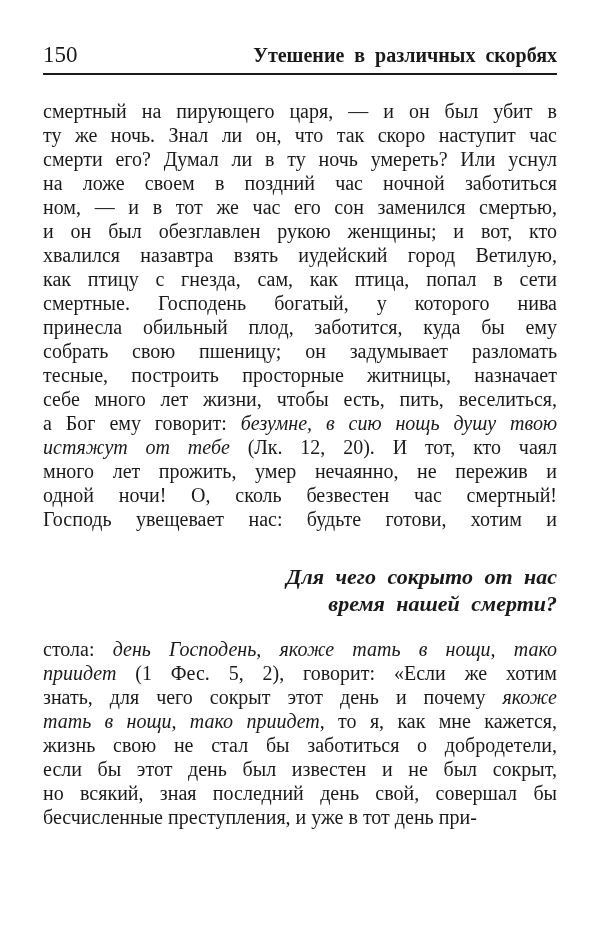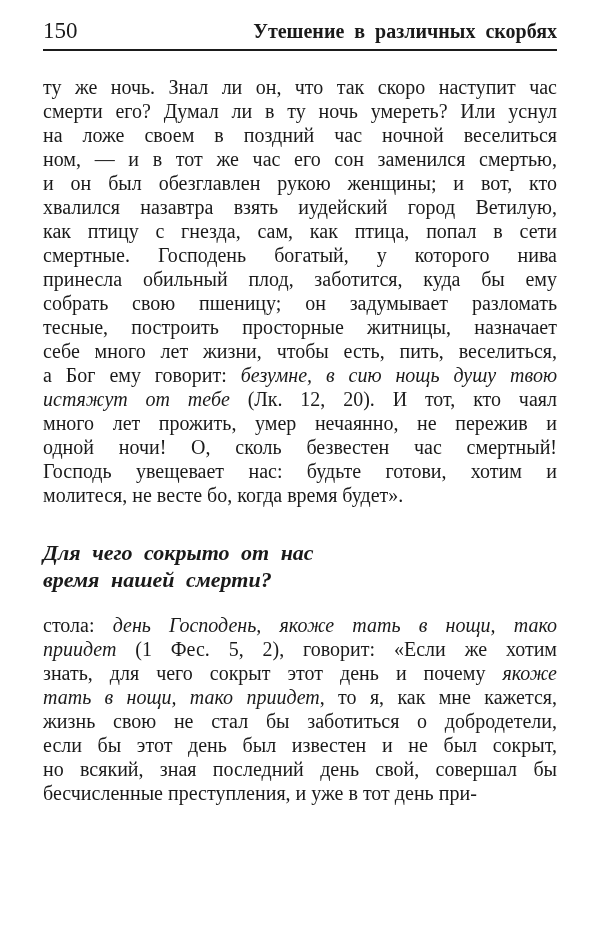--- a/index.html
+++ b/index.html
@@ -6,20 +6,21 @@
   body { background: #ffffff; }
   .page {
     position: relative;
     width: 600px;
     height: 806px;
     background: #ffffff;
     color: #1a1a1a;
     font-family: "Liberation Serif", serif;
     overflow: hidden;
     box-sizing: border-box;
+    margin-top: 24px;
   }
   .header-row {
     display: flex;
     justify-content: space-between;
     align-items: baseline;
     margin: 18px 43px 0 43px;
     padding-bottom: 5px;
   }
   .page-number {
     font-size: 23px;
@@ -47,57 +48,57 @@
     white-space: nowrap;
   }
   .line.last {
     text-align-last: left;
     white-space: normal;
   }
   .line.indent { text-indent: 28px; }
   .it { font-style: italic; }
   .heading {
     margin: 32px 0 20px 0;
-    text-align: left;
+    text-align: right;
     font-weight: bold;
     font-style: italic;
     font-size: 22px;
     line-height: 27px;
     word-spacing: 6px;
   }
 </style>
 </head>
 <body>
 
 <div class="page">
   <div class="header-row">
     <span class="page-number">150</span>
     <span class="running-title">Утешение в различных скорбях</span>
   </div>
   <div class="header-rule"></div>
   <div class="page-body">
       <div class="para">
+        <div class="line"><span>смертный на пирующего царя, — и он был убит в</span></div>
         <div class="line"><span>ту же ночь. Знал ли он, что так скоро наступит час</span></div>
         <div class="line"><span>смерти его? Думал ли в ту ночь умереть? Или уснул</span></div>
-        <div class="line"><span>на ложе своем в поздний час ночной веселиться</span></div>
+        <div class="line"><span>на ложе своем в поздний час ночной заботиться</span></div>
         <div class="line"><span>ном, — и в тот же час его сон заменился смертью,</span></div>
         <div class="line"><span>и он был обезглавлен рукою женщины; и вот, кто</span></div>
         <div class="line"><span>хвалился назавтра взять иудейский город Ветилую,</span></div>
         <div class="line"><span>как птицу с гнезда, сам, как птица, попал в сети</span></div>
         <div class="line"><span>смертные. Господень богатый, у которого нива</span></div>
         <div class="line"><span>принесла обильный плод, заботится, куда бы ему</span></div>
         <div class="line"><span>собрать свою пшеницу; он задумывает разломать</span></div>
         <div class="line"><span>тесные, построить просторные житницы, назначает</span></div>
         <div class="line"><span>себе много лет жизни, чтобы есть, пить, веселиться,</span></div>
         <div class="line"><span>а Бог ему говорит: </span><span class="it">безумне, в сию нощь душу твою</span></div>
         <div class="line"><span class="it">истяжут от тебе</span><span> (Лк. 12, 20). И тот, кто чаял</span></div>
         <div class="line"><span>много лет прожить, умер нечаянно, не пережив и</span></div>
         <div class="line"><span>одной ночи! О, сколь безвестен час смертный!</span></div>
         <div class="line"><span>Господь увещевает нас: будьте готови, хотим и</span></div>
-        <div class="line last"><span>молитеся, не весте бо, когда время будет».</span></div>
       </div>
       <div class="heading">
         <div>Для чего сокрыто от нас</div>
         <div>время нашей смерти?</div>
       </div>
       <div class="para">
         <div class="line"><span>стола: </span><span class="it">день Господень, якоже тать в нощи, тако</span></div>
         <div class="line"><span class="it">приидет</span><span> (1 Фес. 5, 2), говорит: «Если же хотим</span></div>
         <div class="line"><span>знать, для чего сокрыт этот день и почему </span><span class="it">якоже</span></div>
         <div class="line"><span class="it">тать в нощи, тако приидет</span><span>, то я, как мне кажется,</span></div>

